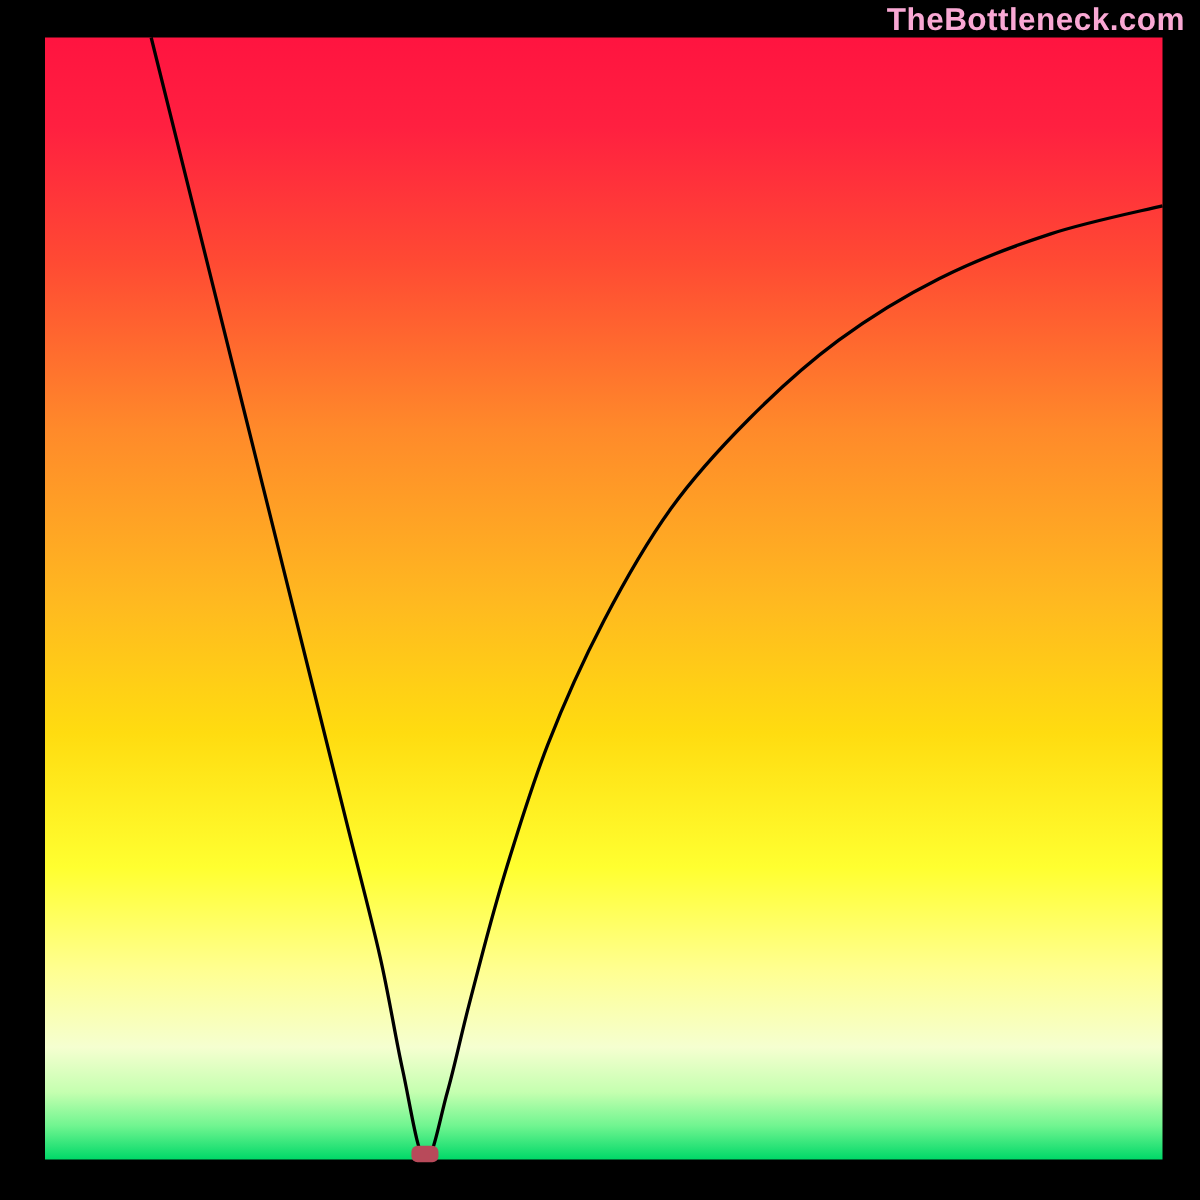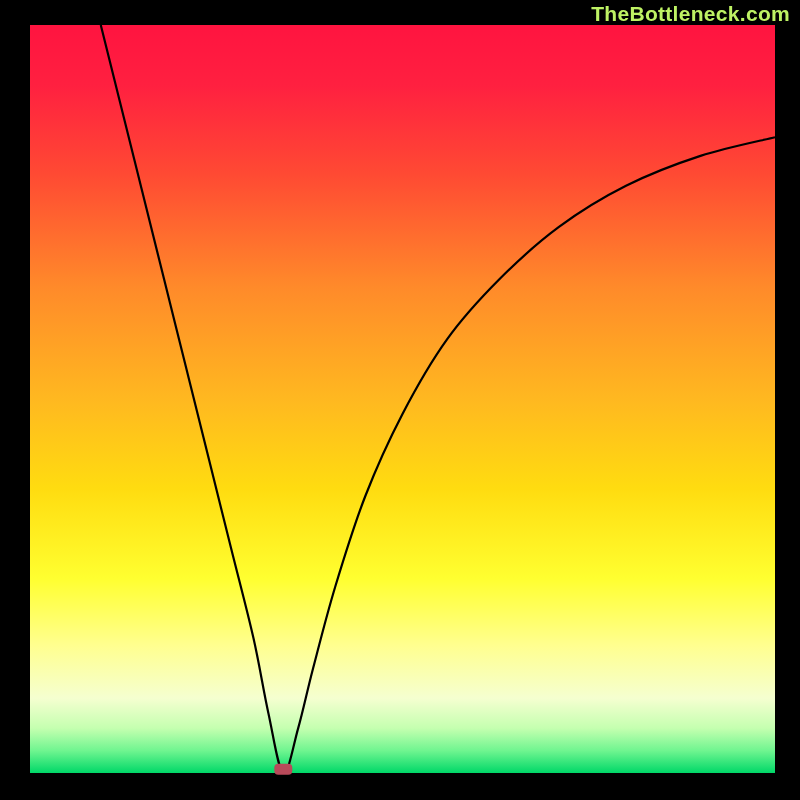--- a/index.html
+++ b/index.html
@@ -14,21 +14,21 @@
   .chart-container {
     position: relative;
     width: 800px;
     height: 800px;
     background: #000;
   }
   .watermark {
     position: absolute;
     top: 2px;
     right: 10px;
-    color: #bef264;
+    color: #f9a8d4;
     font-size: 21px;
     font-weight: bold;
     z-index: 10;
     letter-spacing: 0.3px;
   }
   svg {
     display: block;
   }
 </style>
 </head>

